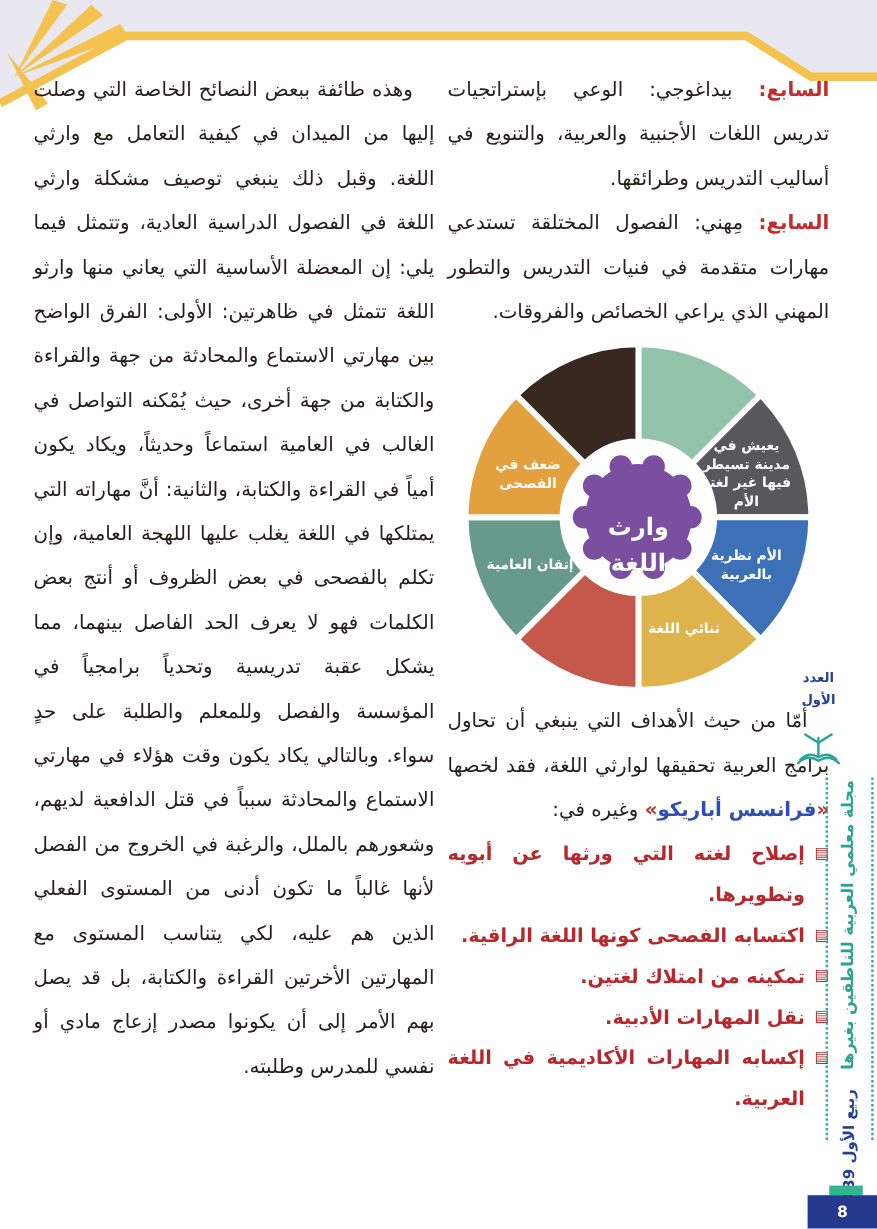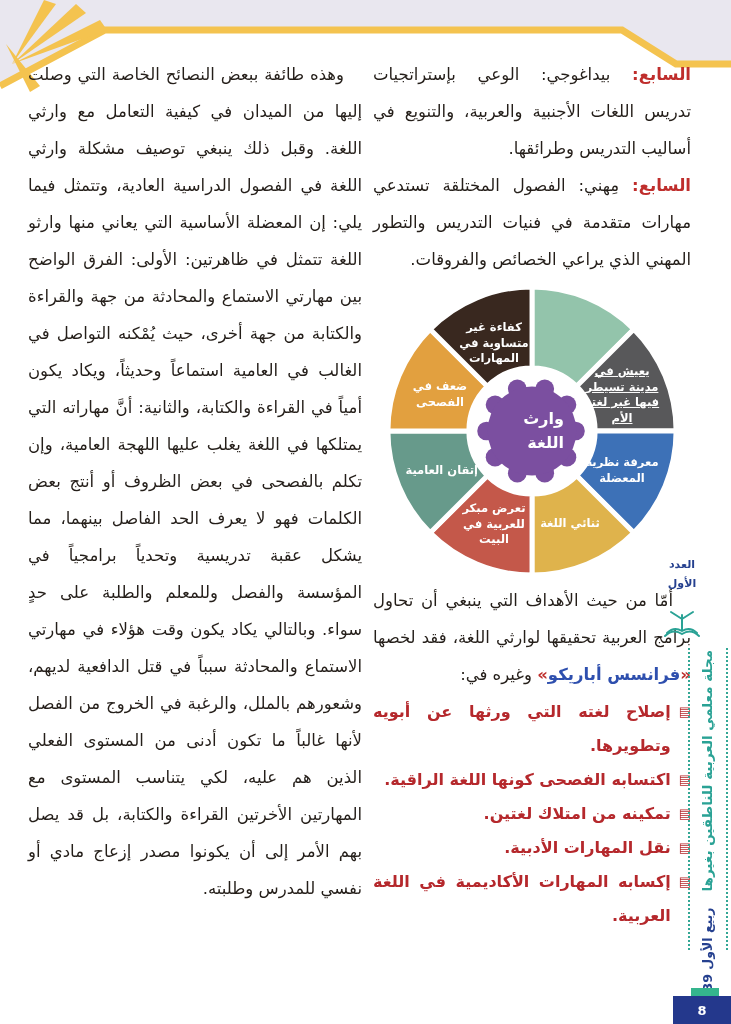--- a/index.html
+++ b/index.html
@@ -31,21 +31,21 @@
   
   .wheel{position:relative;width:318px;height:296px;margin:5px 0 3px 0;}
   .wheel svg{position:absolute;top:0;left:0;}
   .tooth{fill:#7b4fa0;}
   .seg-label{
     position:absolute;width:88px;transform:translate(-50%,-50%);
     text-align:center;color:#ffffff;font-size:11.5px;font-weight:bold;line-height:1.35;
   }
   .center-label{
     position:absolute;width:64px;transform:translate(-50%,-50%);
-    color:#ffffff;font-size:16px;font-weight:bold;line-height:1.5;
+    text-align:center;color:#ffffff;font-size:20px;font-weight:bold;line-height:1.5;margin-top:23px;
   }
   
   .issue-label{
     position:absolute;top:556px;left:660px;width:44px;
     color:#25408f;font-size:11px;font-weight:bold;text-align:center;line-height:1.7;
   }
   .book-icon{position:absolute;top:610px;left:662px;}
   .dotted-line{position:absolute;width:0;border-right:2px dotted #33a795;}
   #dot-line-inner{left:688px;top:648px;height:302px;}
   #dot-line-outer{left:726px;top:648px;height:302px;}
@@ -102,27 +102,25 @@
           <circle class="tooth" cx="145.1" cy="107.2" r="9.5"></circle>
           <circle class="tooth" cx="122.6" cy="123.5" r="9.5"></circle>
           <circle class="tooth" cx="114" cy="150" r="9.5"></circle>
           <circle class="tooth" cx="122.6" cy="176.5" r="9.5"></circle>
           <circle class="tooth" cx="145.1" cy="192.8" r="9.5"></circle>
           <circle class="tooth" cx="172.9" cy="192.8" r="9.5"></circle>
           <circle class="tooth" cx="195.4" cy="176.5" r="9.5"></circle>
           <circle cx="160" cy="150" r="45" fill="#7b4fa0"></circle>
         </g>
       </svg>
-      <div class="seg-label" style="left:249px;top:112px;width:76px;text-decoration:underline;">يعيش في مدينة تسيطر فيها غير لغته الأم</div>
-      <div class="seg-label" style="left:249px;top:188px;width:76px;">معرفة نظرية المعضلة</div>
+      <div class="seg-label" style="left:249px;top:112px;width:76px;">يعيش في مدينة تسيطر فيها غير لغته الأم</div>
+      <div class="seg-label" style="left:249px;top:188px;width:76px;">الأم نظرية بالعربية</div>
       <div class="seg-label" style="left:197px;top:241px;">ثنائي اللغة</div>
-      <div class="seg-label" style="left:121px;top:241px;">تعرض مبكر للعربية في البيت</div>
       <div class="seg-label" style="left:67px;top:188px;width:76px;text-align:right;">إتقان العامية</div>
       <div class="seg-label" style="left:67px;top:112px;width:68px;">ضعف في الفصحى</div>
-      <div class="seg-label" style="left:121px;top:60px;">كفاءة غير متساوية في المهارات</div>
       <div class="center-label" style="left:159px;top:148px;">وارث اللغة</div>
     </div>
 
     <p class="indent"><span>أمّا من حيث الأهداف التي ينبغي أن تحاول برامج العربية تحقيقها لوارثي اللغة، فقد لخصها </span><span class="red-quote">«</span><span class="blue-name">فرانسس أباريكو</span><span class="red-quote">»</span><span> وغيره في:</span></p>
 
     <div class="goals">
       <div class="goal">
           <span class="gbullet">▤</span>
           <span>إصلاح لغته التي ورثها عن أبويه وتطويرها.</span>
         </div>

